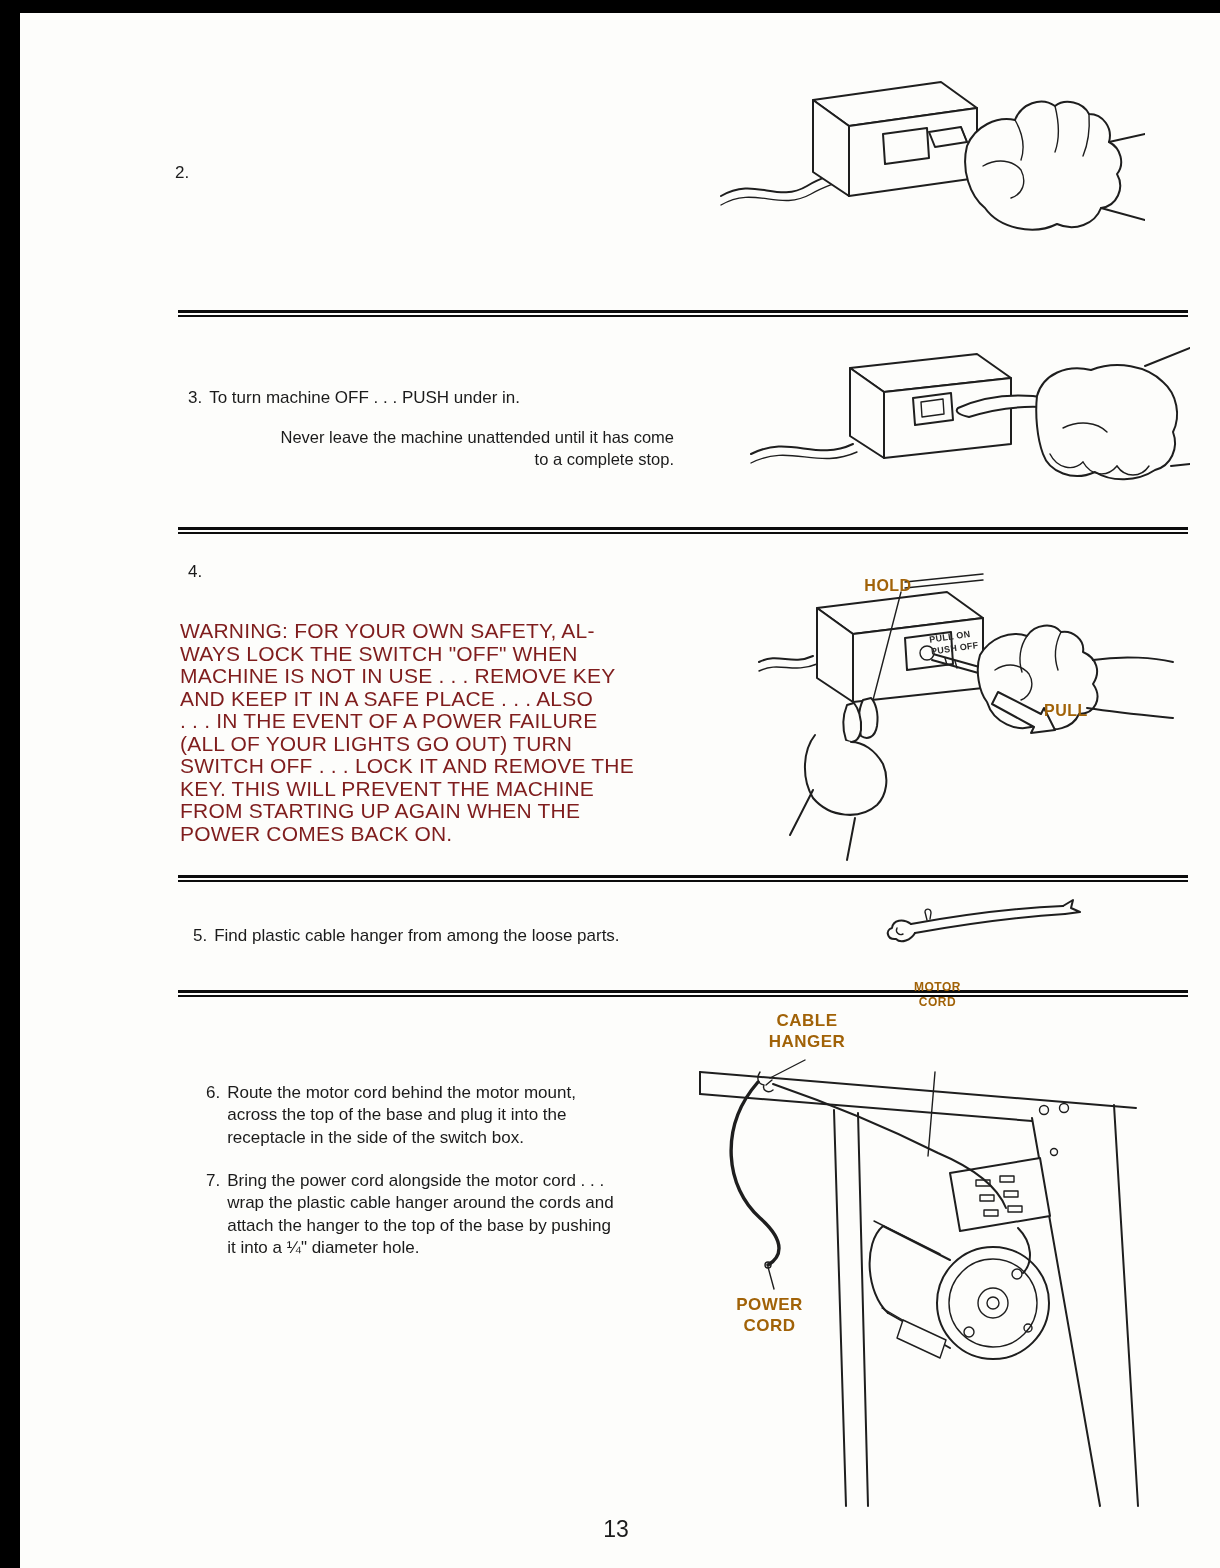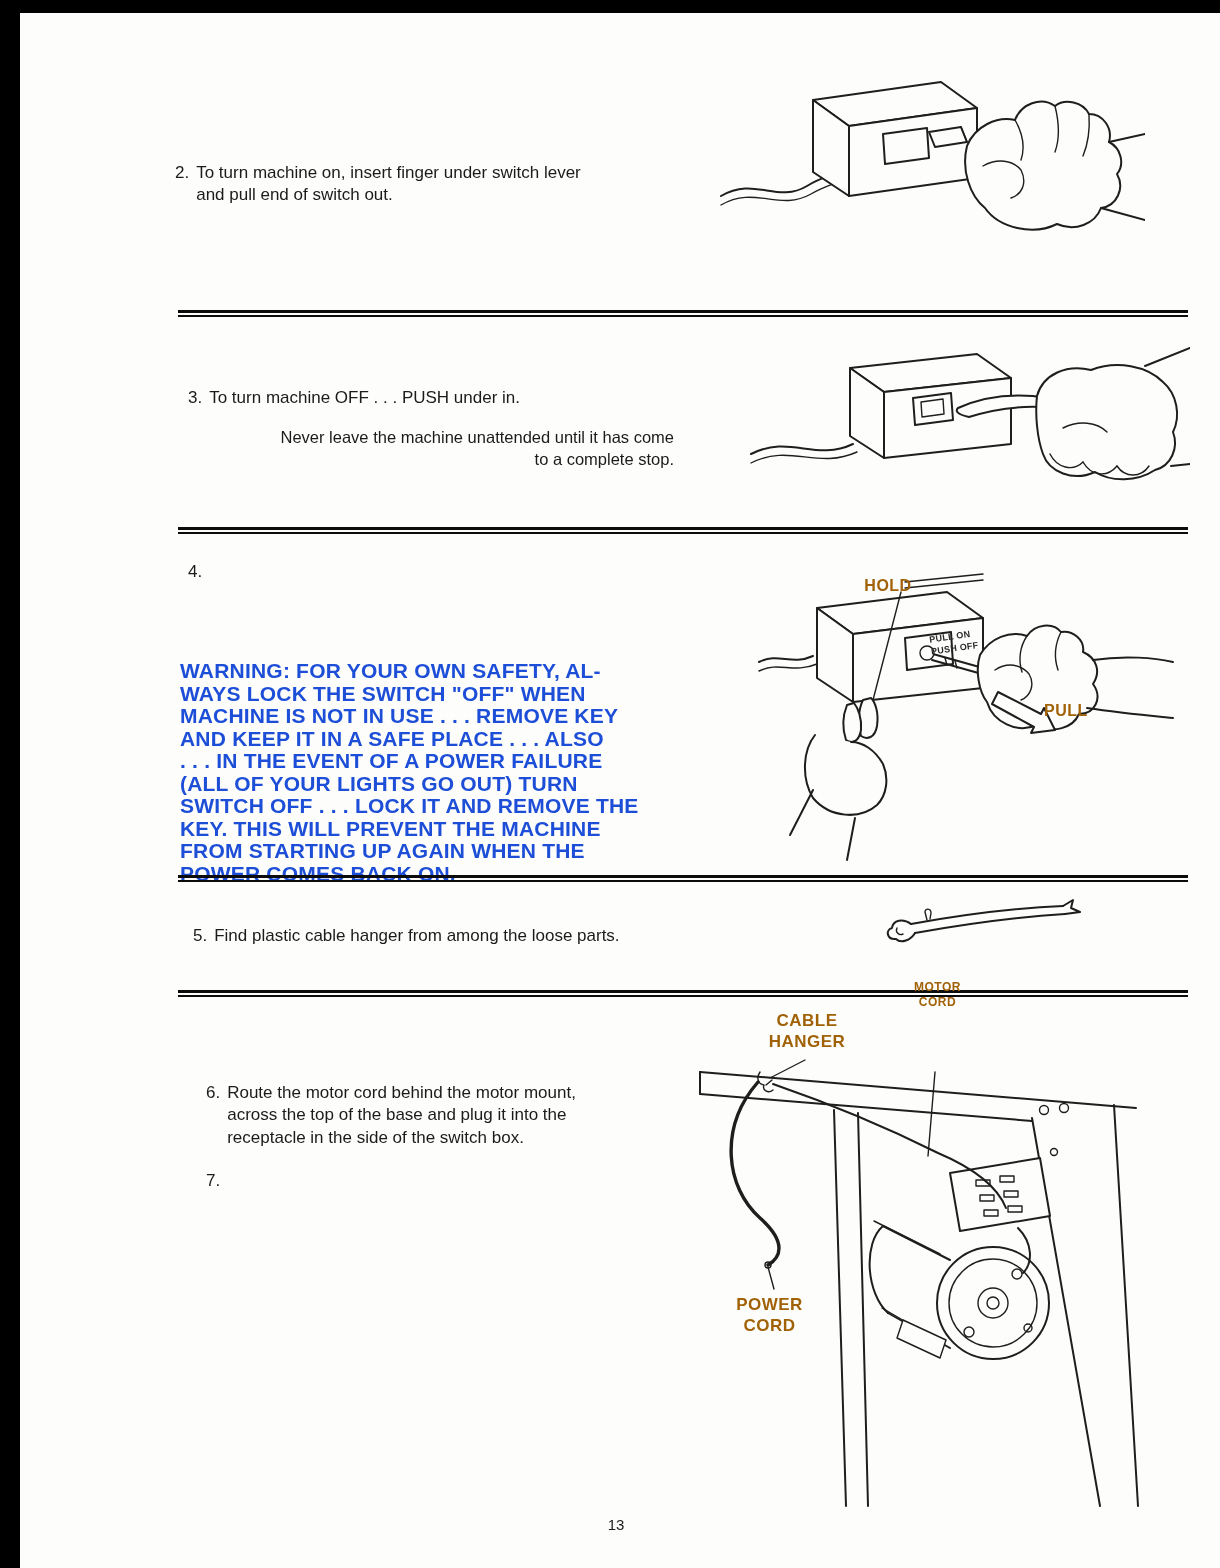--- a/index.html
+++ b/index.html
@@ -11,22 +11,22 @@
   }
   .bar-top { position:absolute; left:0; top:0; width:100%; height:13px; background:#000; }
   .bar-left { position:absolute; left:0; top:0; width:20px; height:100%; background:#000; }
 
   .step { position:absolute; display:flex; gap:7px; font-size:17px; line-height:1.32; }
   .step .num { flex:0 0 auto; }
   .step .txt { white-space:pre-line; }
   .note { position:absolute; font-size:16.5px; line-height:1.35; white-space:pre-line; }
 
   .warning {
-    position:absolute; font-size:21px; font-weight:bold; line-height:22.5px;
-    white-space:pre-line; letter-spacing:0.2px; color:#1d4ed8;margin-top:40px;
+    position:absolute; font-size:21px; font-weight:normal; line-height:22.5px;
+    white-space:pre-line; letter-spacing:0.2px; color:#7f1d1d;
   }
 
   .divider { position:absolute; height:7px; border-top:3px solid #0c0c0c; border-bottom:2px solid #0c0c0c; }
 
   .illo { position:absolute; }
   .illo path, .illo polygon, .illo line, .illo ellipse, .illo circle, .illo rect {
     fill:none; stroke:#1e1e1e; stroke-width:2; stroke-linecap:round; stroke-linejoin:round;
   }
   .illo .face { fill:#fdfdfb; }
   .illo .thin { stroke-width:1.4; }
@@ -34,33 +34,31 @@
   .illo .fillwhite { fill:#fdfdfb; }
 
   .illo-label {
     position:absolute; font-weight:bold; font-size:16px; letter-spacing:0.5px;
     white-space:pre-line; text-align:center; color:#a16207; line-height:1.25;
   }
   .switch-tiny-text {
     position:absolute; font-size:9px; font-weight:bold; line-height:1.3;
     white-space:pre-line; transform:rotate(-8deg); letter-spacing:0.3px; color:#2a2a2a;
   }
-  .page-number { position:absolute; left:0; width:100%; text-align:center; font-size:15px;padding-left:12px; }
+  .page-number { position:absolute; left:0; width:100%; text-align:center; font-size:23px;padding-left:12px; }
 </style>
 </head>
 <body>
 
 <div class="page">
   <div class="bar-top"></div>
   <div class="bar-left"></div>
 
   <div class="step" style="left:175px; top:162px; width:482px;">
     <span class="num">2.</span>
-    <span class="txt">To turn machine on, insert finger under switch lever
-and pull end of switch out.</span>
   </div>
 
   <svg class="illo" style="left:715px; top:48px;" width="430" height="247" viewBox="0 0 430 247">
     <g>
       <path d="M6,148 C40,128 62,156 92,138 C108,128 118,128 130,121"></path>
       <path class="thin" d="M6,157 C40,137 64,164 96,146 C110,138 120,136 132,130"></path>
     </g>
     <g>
       <polygon class="face" points="98,52 226,34 262,60 134,78"></polygon>
       <polygon class="face" points="98,52 134,78 134,148 98,124"></polygon>
@@ -202,20 +200,24 @@
 
   <div class="step" style="left:206px; top:1082px; width:470px;">
     <span class="num">6.</span>
     <span class="txt">Route the motor cord behind the motor mount,
 across the top of the base and plug it into the
 receptacle in the side of the switch box.</span>
   </div>
 
   <div class="step" style="left:206px; top:1170px; width:475px;">
     <span class="num">7.</span>
+    <span class="txt">Bring the power cord alongside the motor cord . . .
+wrap the plastic cable hanger around the cords and
+attach the hanger to the top of the base by pushing
+it into a ¼" diameter hole.</span>
   </div>
 
   <svg class="illo" style="left:688px; top:1058px;" width="455" height="450" viewBox="0 0 455 450">
     <g>
       <line x1="12" y1="14" x2="448" y2="50"></line>
       <line x1="12" y1="36" x2="344" y2="63"></line>
       <line x1="12" y1="14" x2="12" y2="36"></line>
     </g>
     <g>
       <line x1="344" y1="60" x2="412" y2="448"></line>

